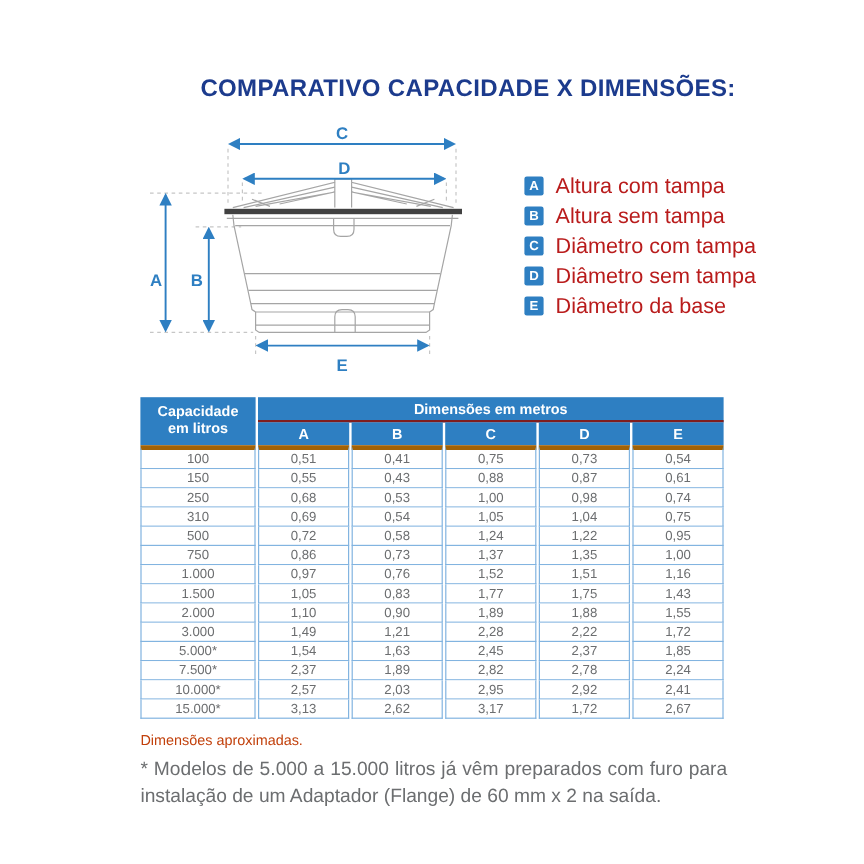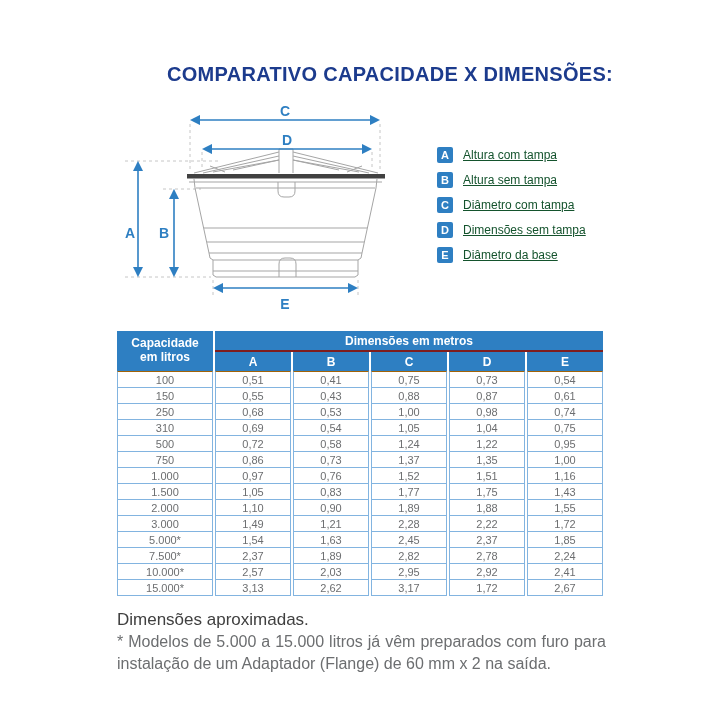--- a/index.html
+++ b/index.html
@@ -16,41 +16,41 @@
   
   .diagram{position:absolute;left:113px;top:100px;width:292px;height:222px;}
   
   .legend{position:absolute;left:437px;top:147px;}
   .legend-item{display:flex;align-items:center;height:16px;margin-bottom:9px;}
   .badge{
     width:16px;height:16px;background:#2e7fc2;color:#fff;border-radius:2px;
     font-size:11px;font-weight:bold;display:flex;align-items:center;justify-content:center;
     flex:0 0 16px;
   }
-  .legend-label{margin-left:10px;color:#14532d;font-size:12px;white-space:nowrap;text-decoration:underline;}
+  .legend-label{margin-left:10px;color:#b91c1c;font-size:18px;white-space:nowrap;}
   
   table.dim{
     position:absolute;left:115px;top:331px;
     border-collapse:separate;border-spacing:2px 0;
   }
   table.dim th{
     background:#2e7fc2;color:#ffffff;font-weight:bold;font-size:12px;
     padding:0;height:19px;text-align:center;
   }
   th.cap-th{width:96px;line-height:1.15;font-size:12px;}
   th.group-th{border-bottom:2px solid #7f1d1d;}
   th.col-th{width:76px;}
   table.dim td{
     border:1px solid #82b4e0;border-top:none;
     height:15px;padding:0;text-align:center;
     font-size:11px;color:#6c6e70;background:#ffffff;
   }
-  table.dim tbody tr:first-child td{border-top:1px solid #a16207;}
-  
-  .footnote1{position:absolute;left:117px;top:610px;font-size:17px;color:#404040;}
+  table.dim tbody tr:first-child td{border-top:4px solid #a16207;}
+  
+  .footnote1{position:absolute;left:117px;top:610px;font-size:12px;color:#c2410c;}
   .footnote2{
     position:absolute;left:117px;top:631px;width:489px;
     font-size:16px;color:#6c6e70;text-align:justify;line-height:1.4;
   }
   
   .dimline{stroke:#2e7fc2;stroke-width:1.6;}
   .dimtext{fill:#2e7fc2;font-size:14px;font-weight:bold;font-family:"Liberation Sans",sans-serif;}
   .dash{stroke:#c6c6c6;stroke-width:1;stroke-dasharray:3,3;fill:none;}
   .tank{stroke:#a5a5a5;stroke-width:1;fill:none;}
 </style>
@@ -129,21 +129,21 @@
   <div class="legend-item">
     <span class="badge">B</span>
     <span class="legend-label">Altura sem tampa</span>
   </div>
   <div class="legend-item">
     <span class="badge">C</span>
     <span class="legend-label">Diâmetro com tampa</span>
   </div>
   <div class="legend-item">
     <span class="badge">D</span>
-    <span class="legend-label">Dimensões sem tampa</span>
+    <span class="legend-label">Diâmetro sem tampa</span>
   </div>
   <div class="legend-item">
     <span class="badge">E</span>
     <span class="legend-label">Diâmetro da base</span>
   </div>
 </div>
 
 <table class="dim">
   <thead>
     <tr>

